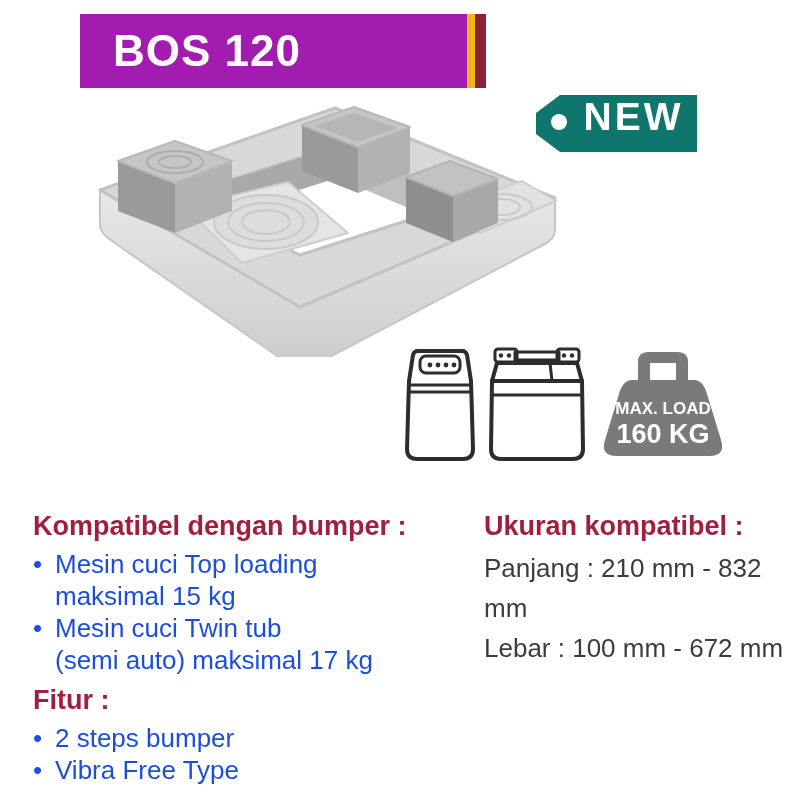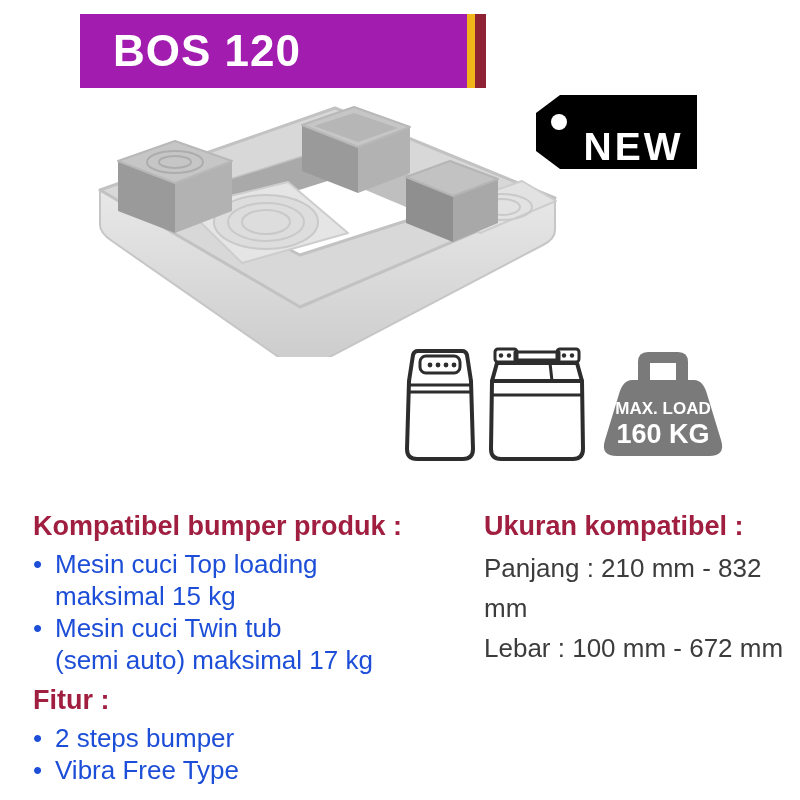--- a/index.html
+++ b/index.html
@@ -11,24 +11,24 @@
   .banner{
     position:absolute;left:72px;top:14px;width:395px;height:74px;
     background:#a21caf;color:#ffffff;display:flex;align-items:center;
     padding-left:33px;box-sizing:border-box;
     font-size:44px;font-weight:bold;letter-spacing:1px;margin-left:8px;
   }
   .stripe-yellow{position:absolute;left:467px;top:14px;width:8px;height:74px;background:#F0B519;}
   .stripe-maroon{position:absolute;left:475px;top:14px;width:11px;height:74px;background:#8F2134;}
   
   .new-tag{
-    position:absolute;left:536px;top:95px;width:161px;height:74px;
-    background:#000000;color:#ffffff;
+    position:absolute;left:536px;top:95px;width:161px;height:57px;
+    background:#0f766e;color:#ffffff;
     clip-path:polygon(24px 0, 100% 0, 100% 100%, 24px 100%, 0 calc(100% - 18px), 0 18px);
-    display:flex;align-items:flex-end;justify-content:center;
+    display:flex;align-items:flex-start;justify-content:center;
     padding-left:34px;box-sizing:border-box;
     font-size:39px;font-weight:bold;letter-spacing:3px;
   }
   .tag-hole{
     position:absolute;left:551px;top:114px;width:16px;height:16px;
     border-radius:50%;background:#ffffff;z-index:2;
   }
   
   .product-svg{position:absolute;left:70px;top:95px;}
   .icon-topload{position:absolute;left:398px;top:343px;}
@@ -143,21 +143,21 @@
   </svg>
 
   <svg class="icon-weight" width="130" height="122" viewBox="0 0 130 122">
     <path fill="#7A7A7A" fill-rule="evenodd" d="M 50,2 L 80,2 Q 90,2 90,12 L 90,30 L 96,30 Q 105,30 109,44 L 123,90 Q 128,106 111,106 L 19,106 Q 2,106 7,90 L 21,44 Q 25,30 34,30 L 40,30 L 40,12 Q 40,2 50,2 Z
              M 52,13 L 78,13 L 78,30 L 52,30 Z"></path>
     <text class="weight-text" x="65" y="64" text-anchor="middle" font-size="17">MAX. LOAD</text>
     <text class="weight-text" x="65" y="93" text-anchor="middle" font-size="27">160 KG</text>
   </svg>
 
   <div class="col-left">
-    <div class="heading">Kompatibel bumper produk :</div>
+    <div class="heading">Kompatibel dengan bumper :</div>
 
     <div class="bullet-item">
       <span class="bullet-mark"></span>
       <div>
         <div>Mesin cuci Top loading</div>
         <div>maksimal 15 kg</div>
       </div>
     </div>
 
     <div class="bullet-item">

